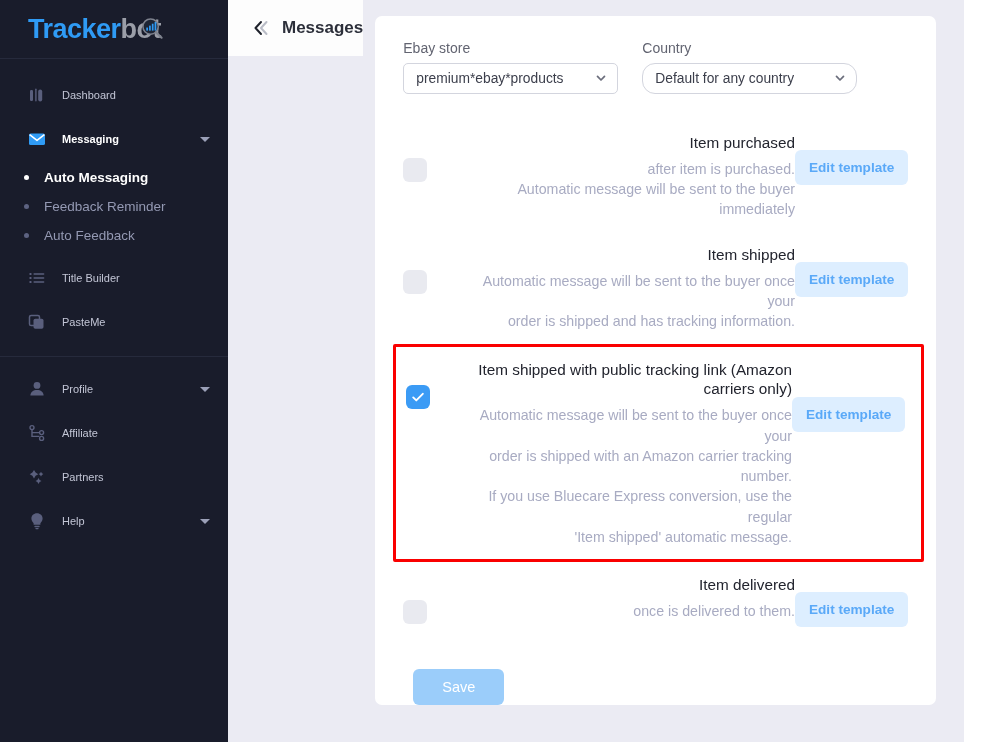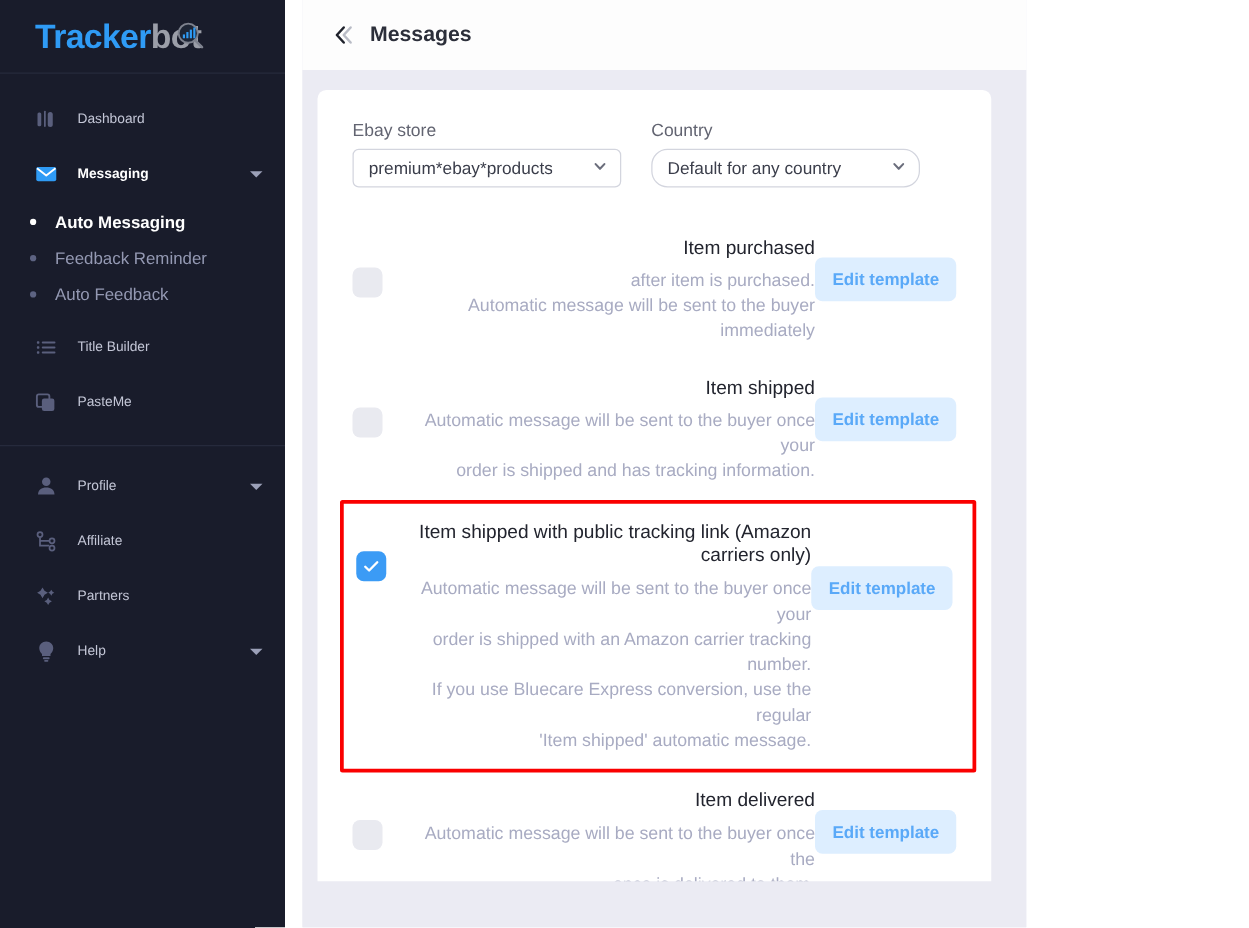--- a/index.html
+++ b/index.html
@@ -2,21 +2,21 @@
 <html><head>
 <meta charset="utf-8">
 <style>
   * { box-sizing: border-box; margin: 0; padding: 0; }
   html, body {
     width: 999px; height: 742px;
     font-family: "Liberation Sans", sans-serif;
     background: #ffffff;
     overflow: hidden;
   }
-  .app { position: relative; width: 821px; height: 742px; display: flex; gap: 14px; }
+  .app { position: relative; width: 964px; height: 742px; display: flex; }
 
   
   .sidebar {
     width: 228px; height: 742px;
     background: #191c2b;
     flex: 0 0 228px;
     position: relative;
     color: #b9bcd0;
   }
   .logo-wrap {
@@ -71,21 +71,21 @@
   .sub-item.active .lbl { color: #ffffff; font-weight: bold; }
   .sb-divider {
     height: 1px; background: #262a3c;
     margin: 12px 0 10px 0;
   }
 
   
   .main {
     flex: 1 1 auto; height: 742px;
     background: #ebebf3;
-    display: flex; flex-direction: column;
+    display: flex; flex-direction: row;
     position: relative;
   }
   .topbar {
     height: 56px; background: #fdfdfd;
     display: flex; align-items: center;
     padding-left: 20px; flex: 0 0 56px;
   }
   .back-btn {
     width: 26px; height: 26px;
     display: inline-flex; align-items: center; justify-content: center;
@@ -407,21 +407,20 @@
               </div>
             </div>
             <button class="edit-btn">Edit template</button>
           </div>
 
           <div class="msg-row">
             <span class="cb"></span>
             <div class="msg-body">
               <div class="msg-title">Item delivered</div>
               <div class="msg-desc">
-                <span class="ln">Automatic message will be sent to the buyer once the</span>
                 <span class="ln">once is delivered to them.</span>
               </div>
             </div>
             <button class="edit-btn">Edit template</button>
           </div>
 
         </div>
 
         <div class="save-wrap">
           <button class="save-btn">Save</button>

